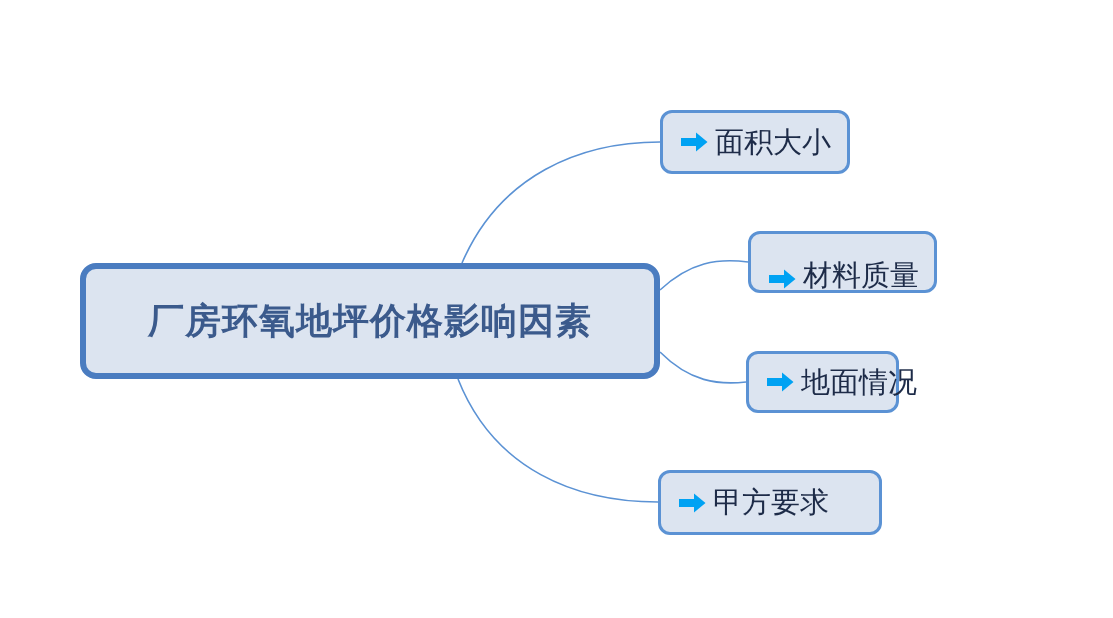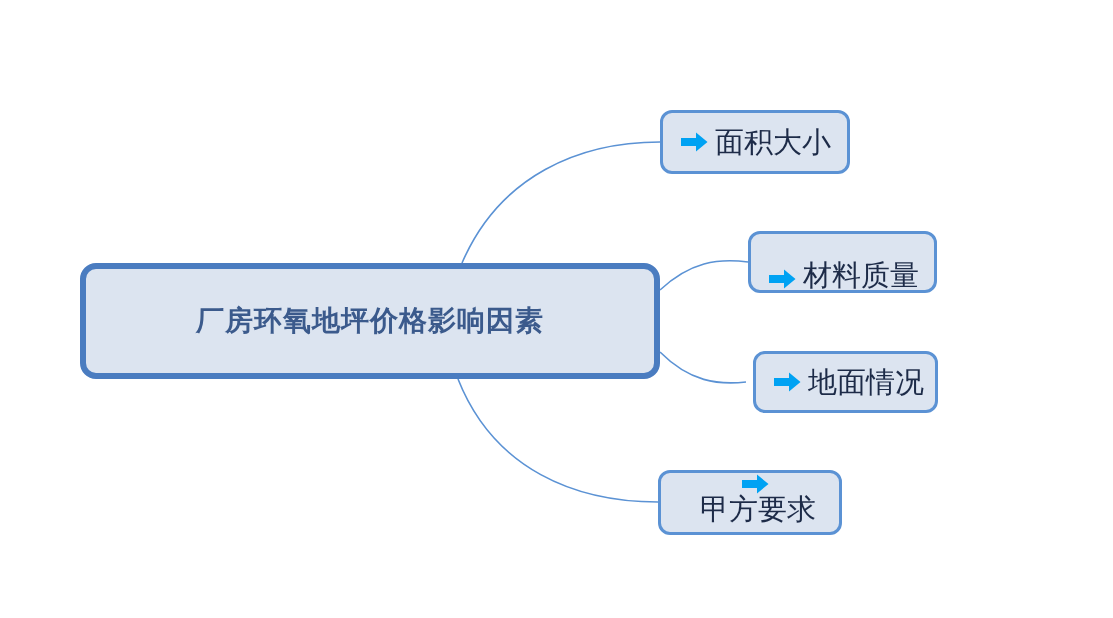--- a/index.html
+++ b/index.html
@@ -45,21 +45,21 @@
   .node-root {
     left: 80px;
     top: 263px;
     width: 580px;
     height: 116px;
     border: 6px solid #4a7cc0;
     border-radius: 16px;
     justify-content: center;
   }
   .node-root .node-label {
-    font-size: 28px;
+    font-size: 36px;
     font-weight: bold;
     color: #3b5a8c;
     letter-spacing: 1px;
     line-height: 1;
     white-space: nowrap;
   }
 
   
   .node-child {
     border: 3px solid #5b92d4;
@@ -79,22 +79,22 @@
     width: 30px;
     height: 22px;
     margin-right: 6px;
     flex: 0 0 auto;
   }
   .bullet-arrow svg { display: block; }
 
   
   #node-area       { left: 660px; top: 110px; width: 190px; height: 64px; }
   #node-material   { left: 748px; top: 231px; width: 189px; height: 62px; align-items: flex-end; }
-  #node-ground     { left: 746px; top: 351px; width: 185px; height: 62px; margin-left: 7px; }
-  #node-client     { left: 658px; top: 470px; width: 184px; height: 65px; flex-direction: column; }
+  #node-ground     { left: 746px; top: 351px; width: 153px; height: 62px; }
+  #node-client     { left: 658px; top: 470px; width: 224px; height: 65px; }
 </style>
 </head>
 <body>
 
 <div id="mindmap-canvas">
 
   <svg id="connector-layer" viewBox="0 0 1113 618" width="1113" height="618">
 
     <path d="M 462 263 C 500 175 580 142 660 142" fill="none" stroke="#5b92d4" stroke-width="1.6"></path>
 

